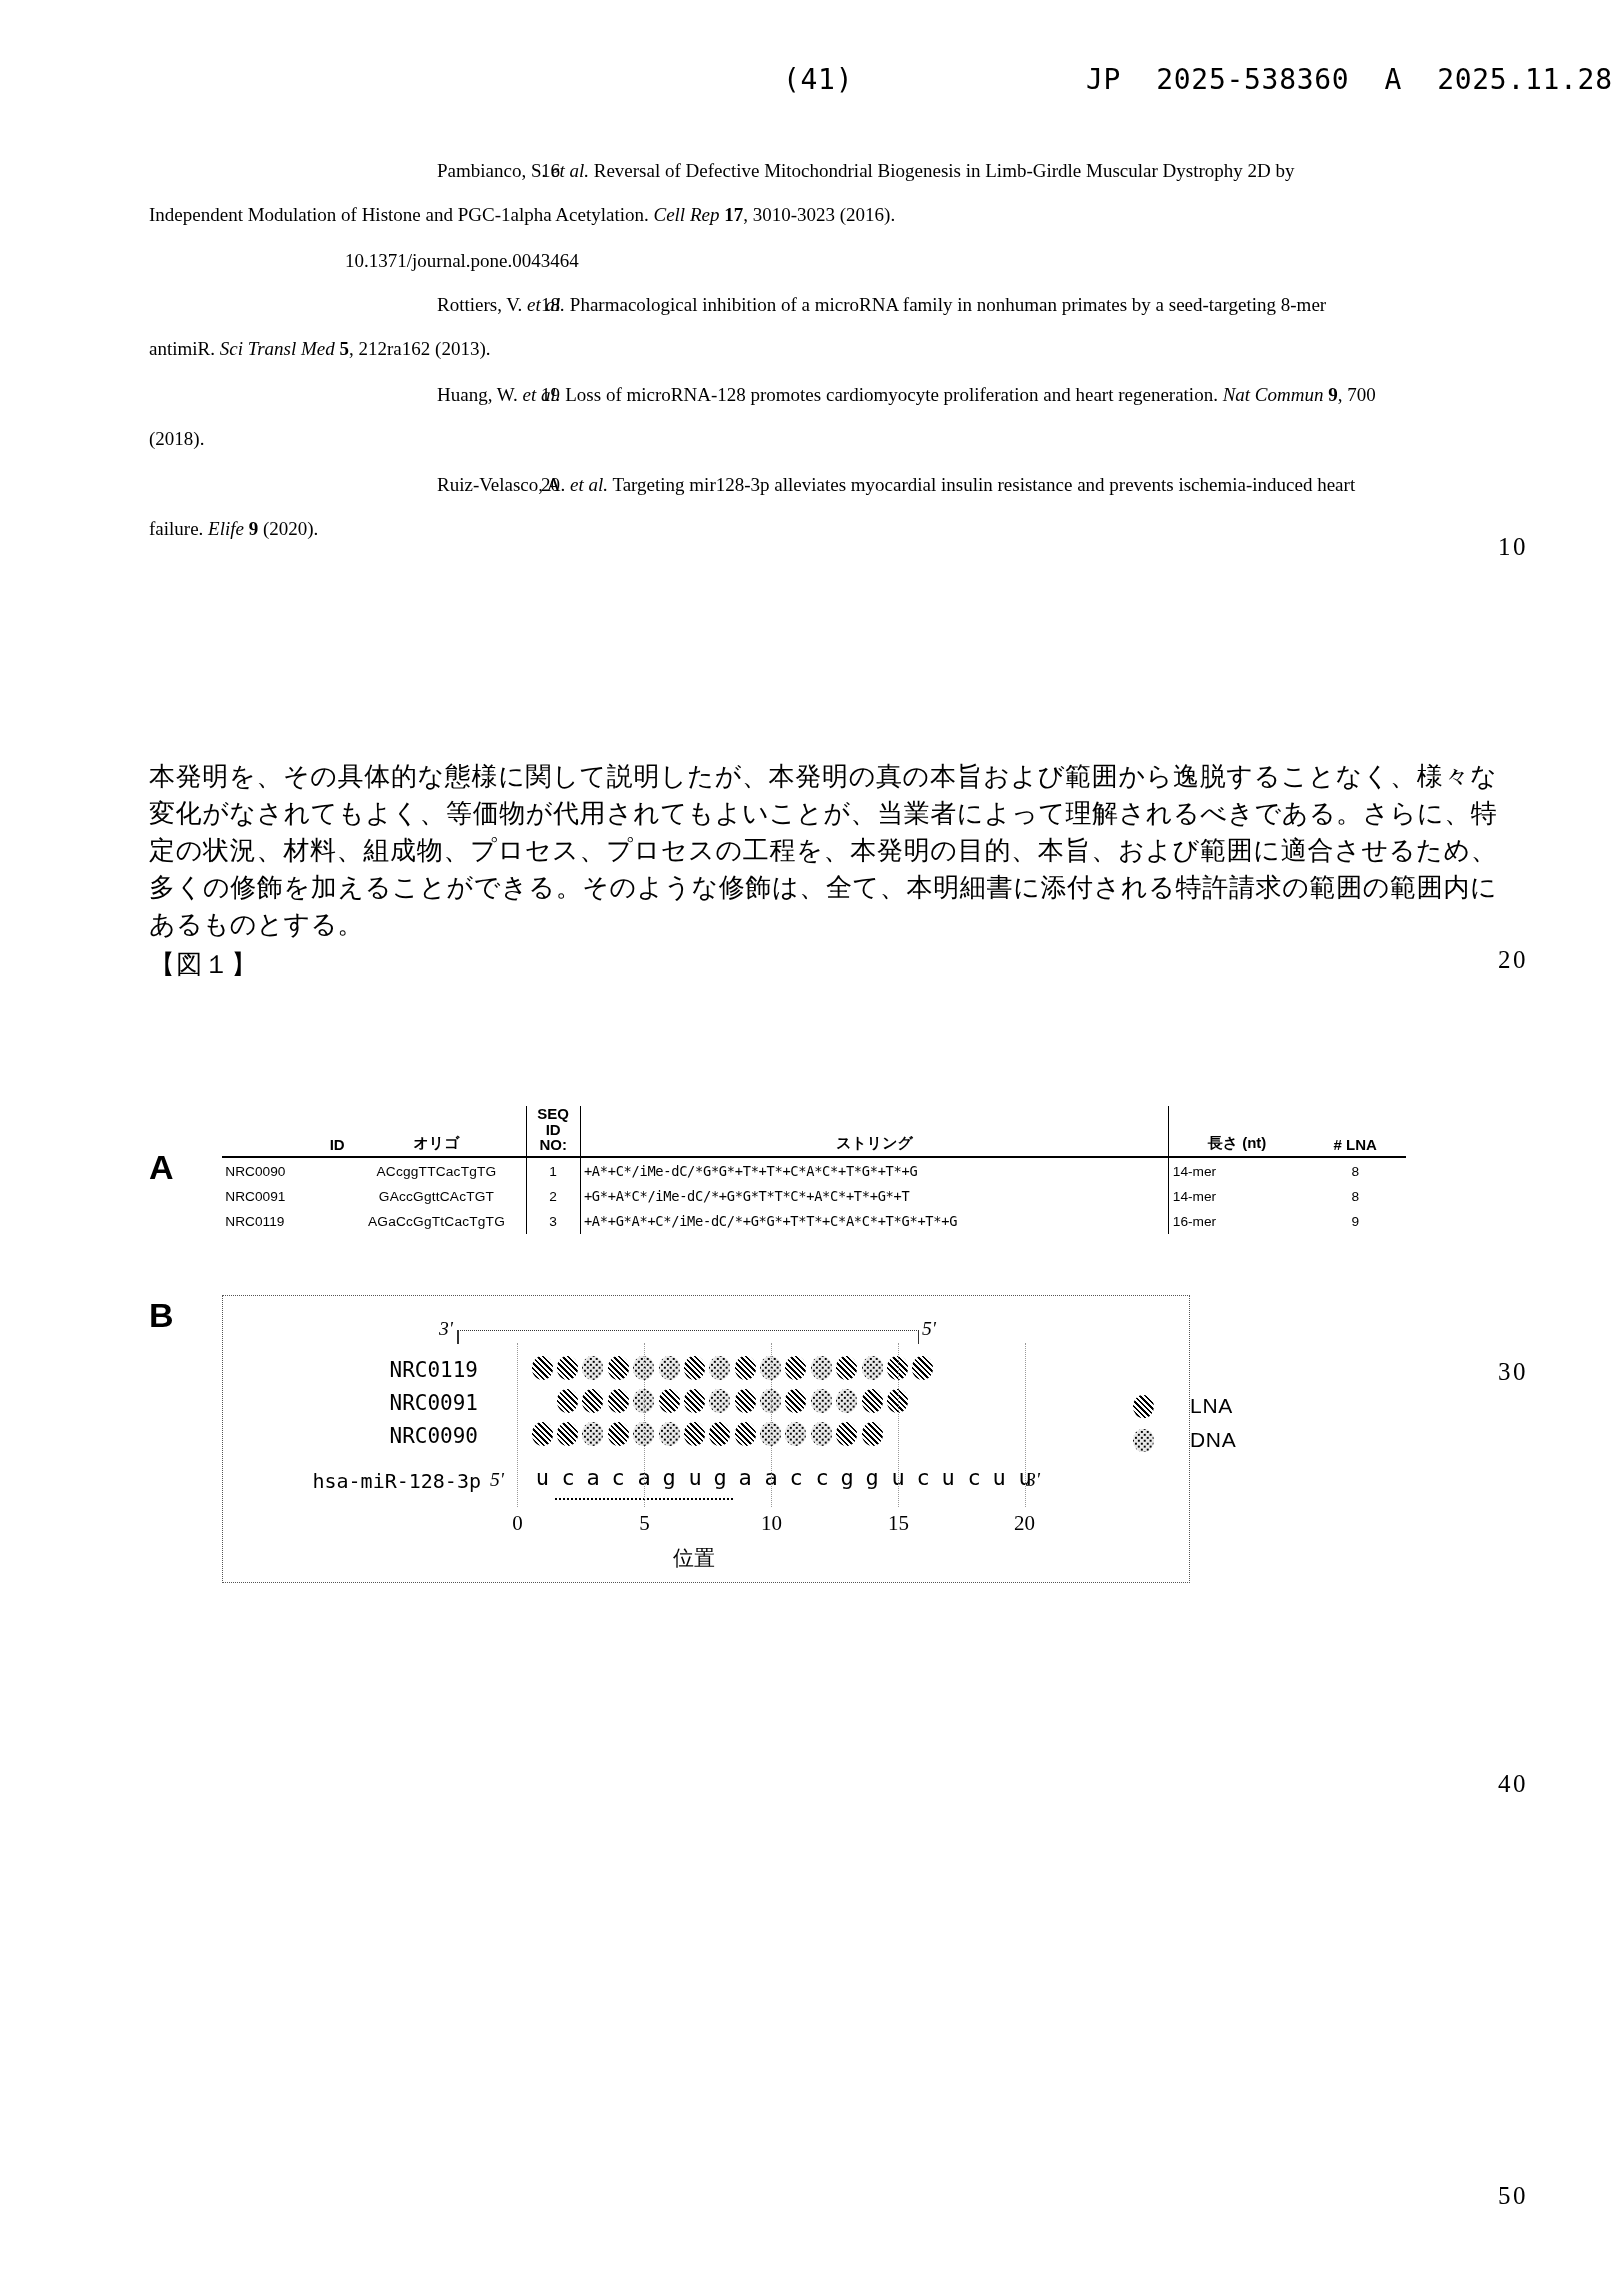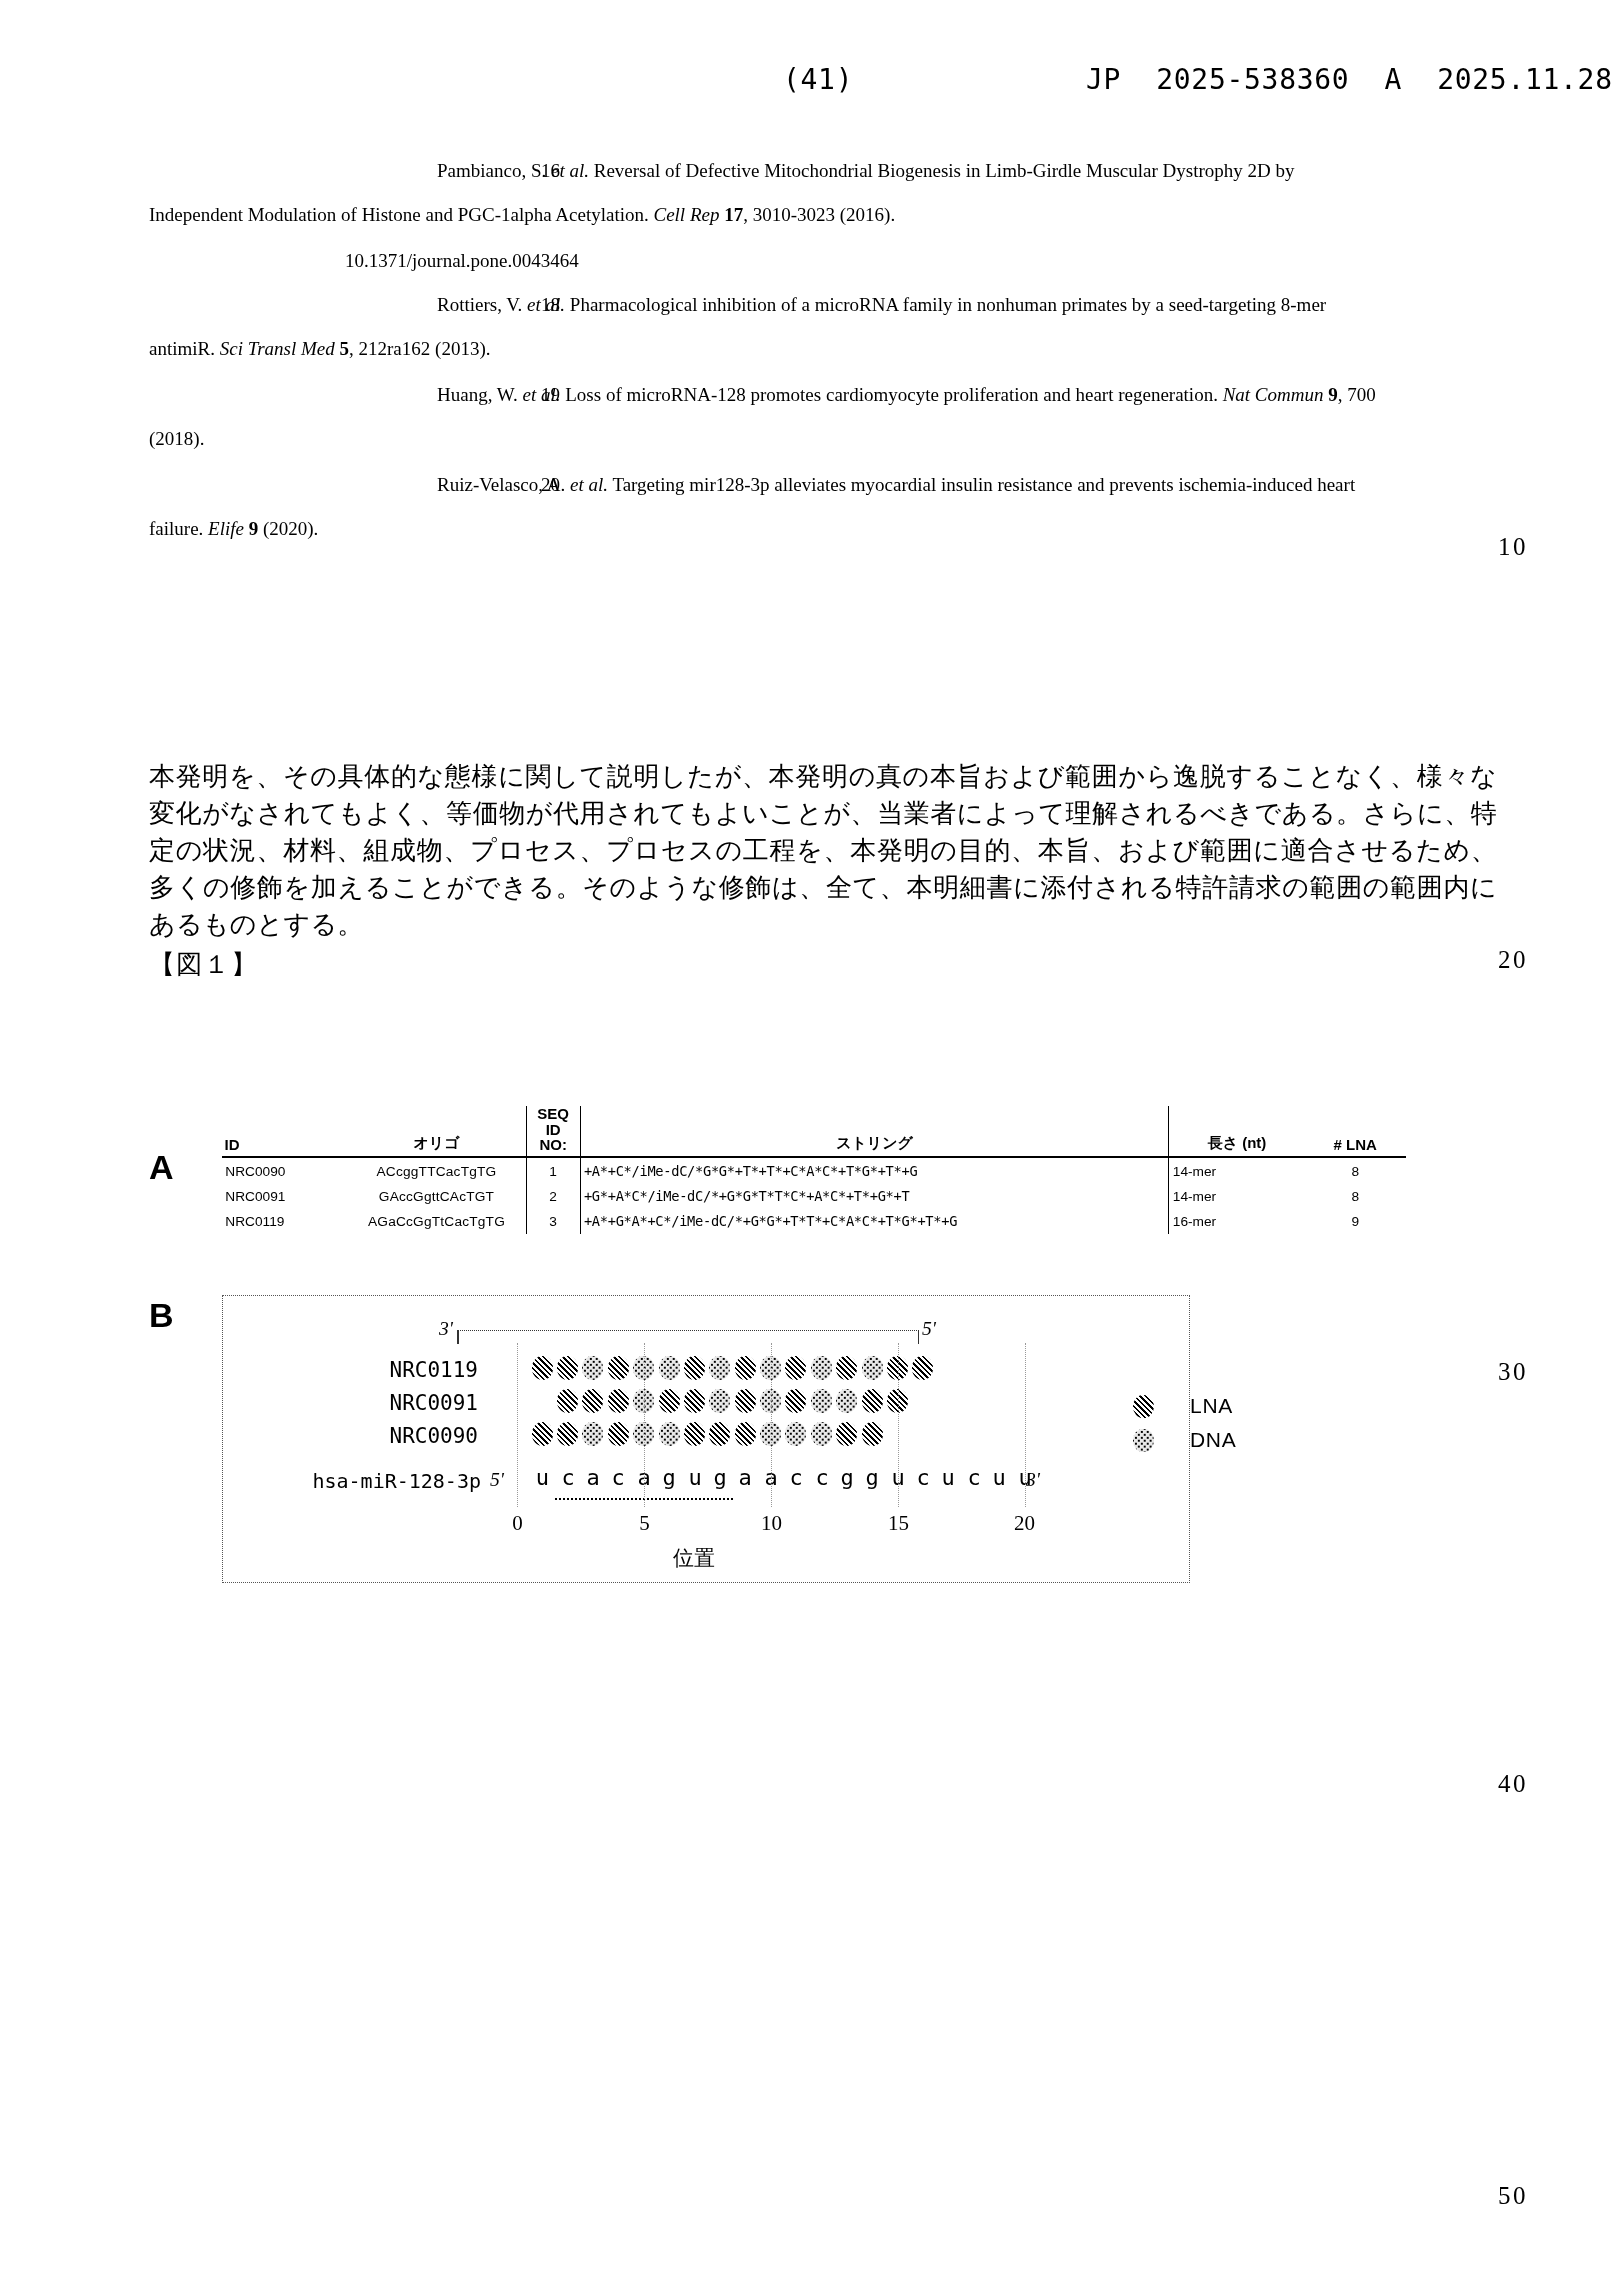--- a/index.html
+++ b/index.html
@@ -131,21 +131,21 @@
     table-layout: fixed;
   }
   table.seqtbl th {
     font-weight: bold;
     font-size: 15px;
     vertical-align: bottom;
     padding: 0 2.6px 3.3px 2.6px;
     border-bottom: 2px solid #000;
     text-align: center;
   }
-  table.seqtbl th.l { text-align: left; }
+  table.seqtbl th.l { text-align: right; }
   table.seqtbl td {
     padding: 4.6px 3.3px;
     vertical-align: middle;
     white-space: nowrap;
     font-size: 13.7px;
   }
   table.seqtbl td.c { text-align: center; }
   table.seqtbl td.vl { border-left: 1.3px solid #000; }
   table.seqtbl th.vl { border-left: 1.3px solid #000; }
   .seqid-head {

